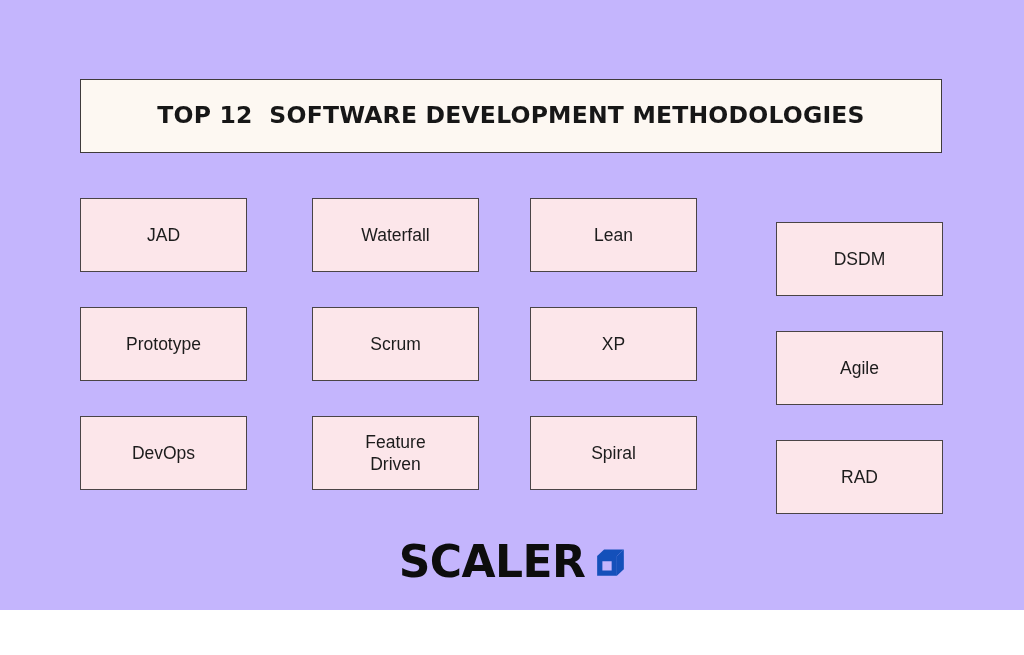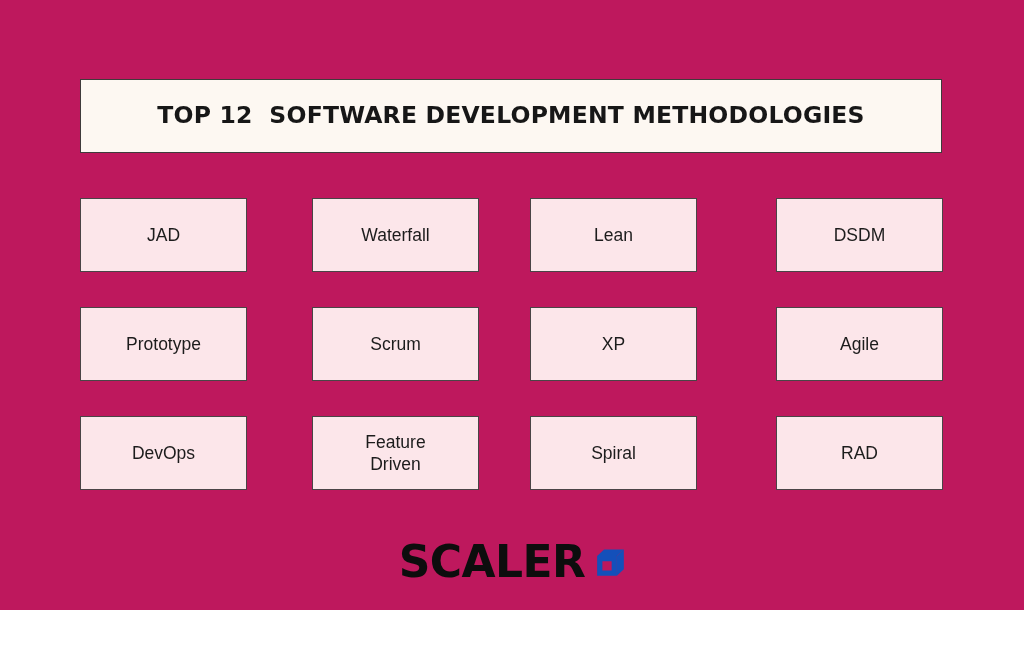--- a/index.html
+++ b/index.html
@@ -15,21 +15,21 @@
     overflow: hidden;
     position: relative;
   }
 
   #infographic {
     position: absolute;
     left: 0;
     top: 0;
     width: 1024px;
     height: 610px;
-    background: #be185d;
+    background: #c4b5fd;
   }
 
   
   #title-banner {
     position: absolute;
     left: 80px;
     top: 79px;
     width: 862px;
     height: 74px;
     box-sizing: border-box;
@@ -76,21 +76,21 @@
     font-weight: 400;
     color: #1c1c1c;
     line-height: 1.28;
     white-space: pre-line;
   }
 
   
   .col-0 { left: 0px; }
   .col-1 { left: 232px; }
   .col-2 { left: 450px; }
-  .col-3 { left: 696px; }
+  .col-3 { left: 696px; margin-top: 24px; }
   
   .row-0 { top: 0px; }
   .row-1 { top: 109px; }
   .row-2 { top: 218px; }
 
   
   #brand {
     position: absolute;
     left: 0;
     top: 538px;

